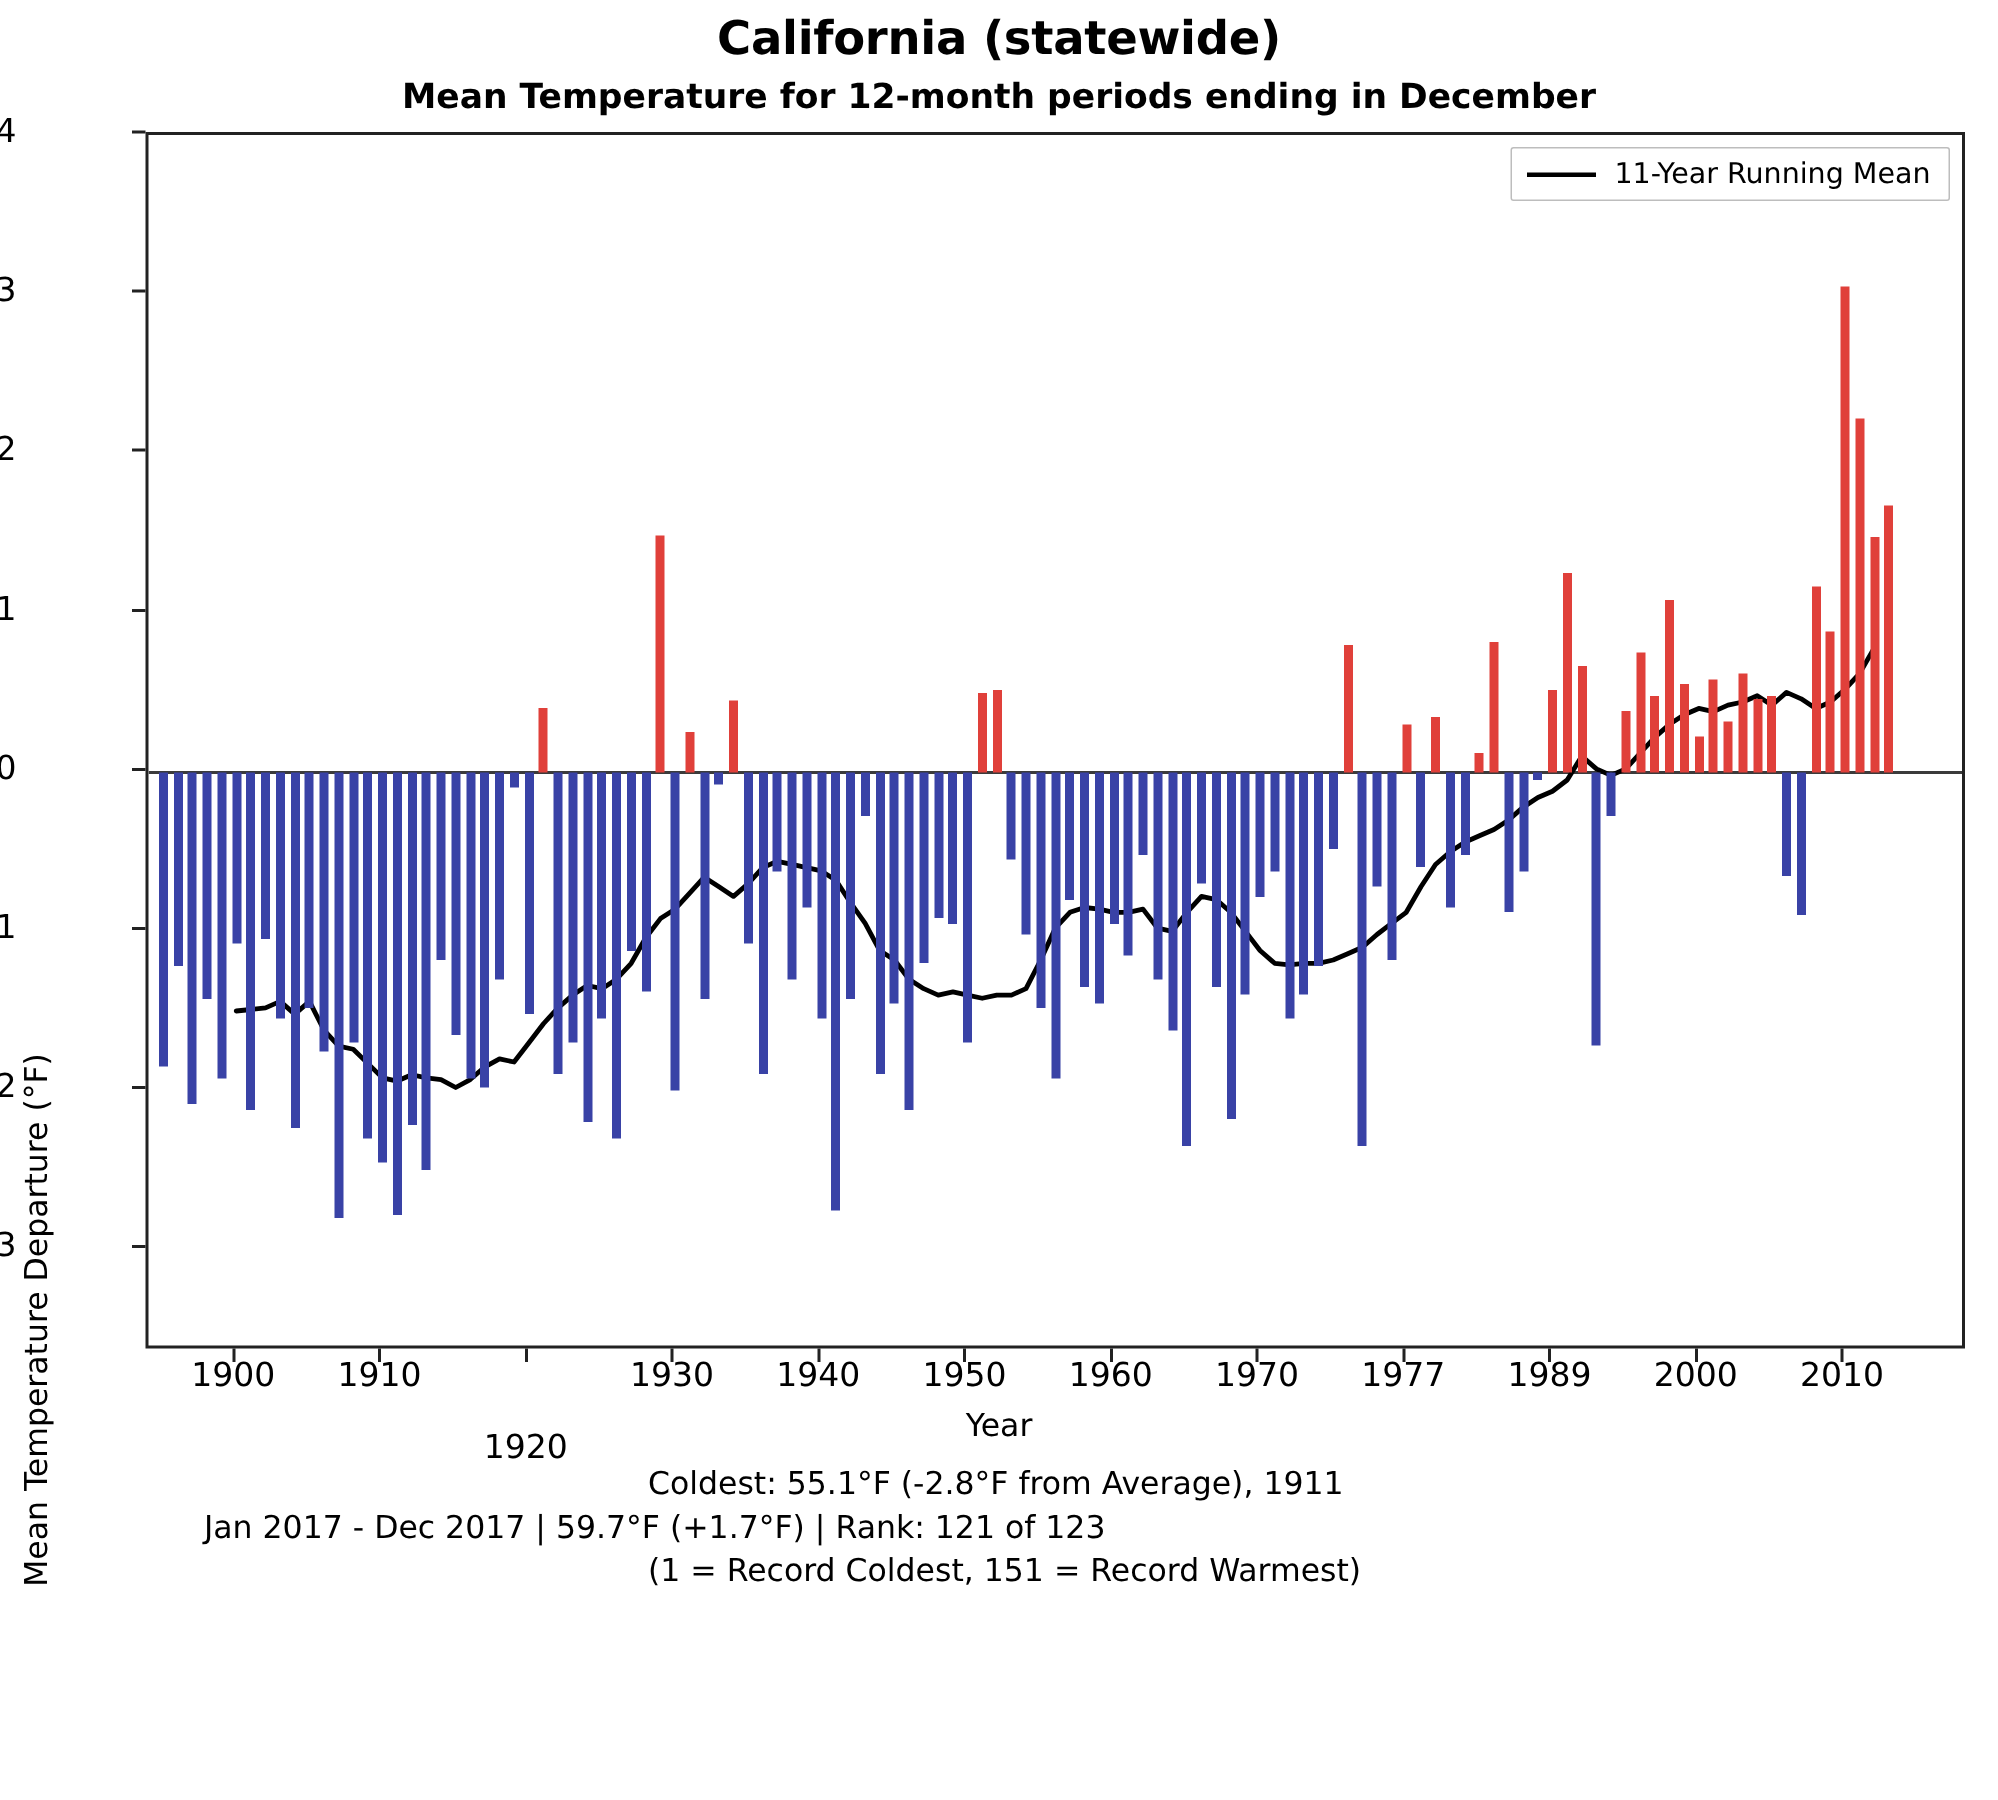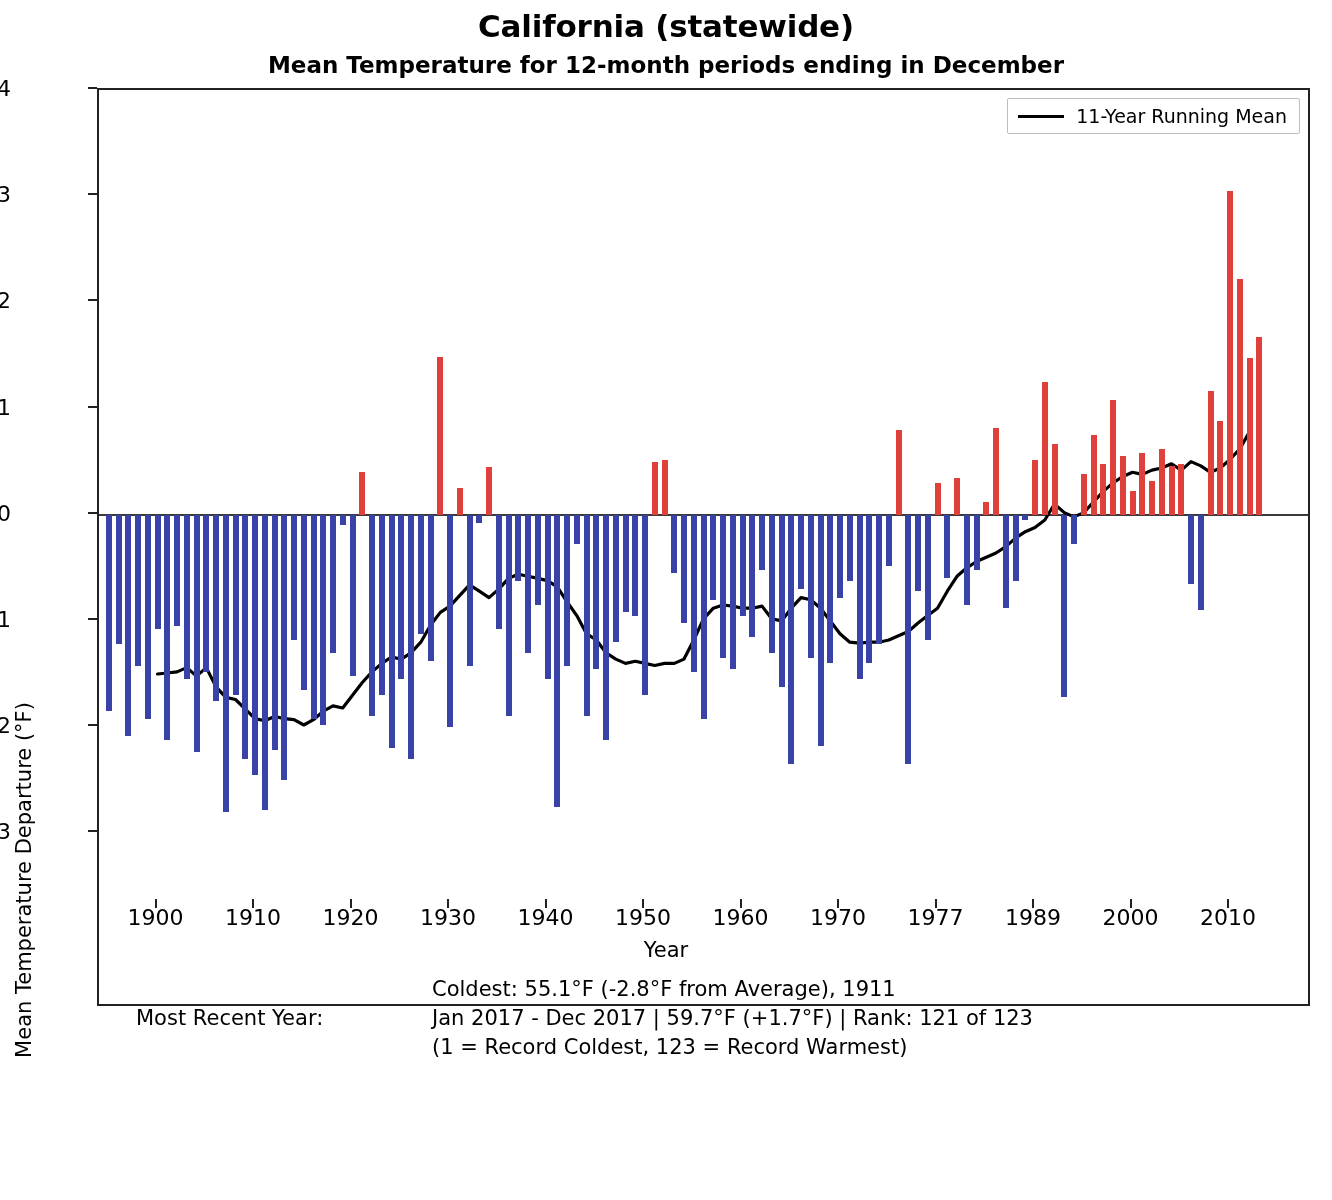--- a/index.html
+++ b/index.html
@@ -5,21 +5,21 @@
   html,body{margin:0;padding:0;background:#ffffff;}
   body{width:1332px;height:1200px;font-family:"DejaVu Sans",sans-serif;color:#000;overflow:hidden;}
   #root{position:relative;width:1332px;height:1200px;}
 
   .title{position:absolute;left:0;top:8px;width:1332px;text-align:center;
          font-size:31px;font-weight:bold;letter-spacing:-0.2px;}
   .subtitle{position:absolute;left:0;top:52px;width:1332px;text-align:center;
             font-size:23px;font-weight:bold;}
 
   
-  .plot{position:absolute;left:97px;top:88px;width:1213px;height:918px;
+  .plot{position:absolute;left:97px;top:88px;width:1213px;height:811px;
         border:2px solid #222;box-sizing:border-box;background:#fff;}
   .plot-inner{position:absolute;inset:0;overflow:hidden;}
 
   .ylabel{position:absolute;left:-2px;top:300px;width:400px;
           transform:rotate(-90deg);transform-origin:0 0;
           font-size:21px;text-align:center;}
   .ylabel-wrap{position:absolute;left:14px;top:780px;}
 
   .xlabel{position:absolute;left:0;top:938px;width:1332px;text-align:center;font-size:21px;}
 
@@ -210,21 +210,21 @@
       <div class="ytick" style="top: 618.921px;">−1</div>
       <div class="ytickmark" style="top: 617.921px; left: 88px;"></div>
       <div class="ytick" style="top: 725.105px;">−2</div>
       <div class="ytickmark" style="top: 724.105px; left: 88px;"></div>
       <div class="ytick" style="top: 831.289px;">−3</div>
       <div class="ytickmark" style="top: 830.289px; left: 88px;"></div>
       <div class="xtick" style="left: 155.5px;">1900</div>
       <div class="xtickmark" style="left: 154.5px;"></div>
       <div class="xtick" style="left: 253px;">1910</div>
       <div class="xtickmark" style="left: 252px;"></div>
-      <div class="xtick" style="left: 350.5px;">1920</div>
+      <div class="xtick" style="left: 350.5px; margin-top: 48px;">1920</div>
       <div class="xtickmark" style="left: 349.5px;"></div>
       <div class="xtick" style="left: 448px;">1930</div>
       <div class="xtickmark" style="left: 447px;"></div>
       <div class="xtick" style="left: 545.5px;">1940</div>
       <div class="xtickmark" style="left: 544.5px;"></div>
       <div class="xtick" style="left: 643px;">1950</div>
       <div class="xtickmark" style="left: 642px;"></div>
       <div class="xtick" style="left: 740.5px;">1960</div>
       <div class="xtickmark" style="left: 739.5px;"></div>
       <div class="xtick" style="left: 838px;">1970</div>
@@ -241,23 +241,22 @@
 
   <div class="xlabel">Year</div>
 
   <div class="stats">
     <div id="stats-rows">
         <div class="stats-row">
           <div class="stats-label"></div>
           <div class="stats-value">Coldest: 55.1°F (-2.8°F from Average), 1911</div>
         </div>
         <div class="stats-row">
-          <div class="stats-label">Most Recent Year:</div>
           <div class="stats-value">Jan 2017 - Dec 2017 | 59.7°F (+1.7°F) | Rank: 121 of 123</div>
         </div>
         <div class="stats-row">
           <div class="stats-label"></div>
-          <div class="stats-value">(1 = Record Coldest, 123 = Record Warmest)</div>
+          <div class="stats-value">(1 = Record Coldest, 151 = Record Warmest)</div>
         </div>
       </div>
   </div>
 
 </div>
 
 </body></html>

